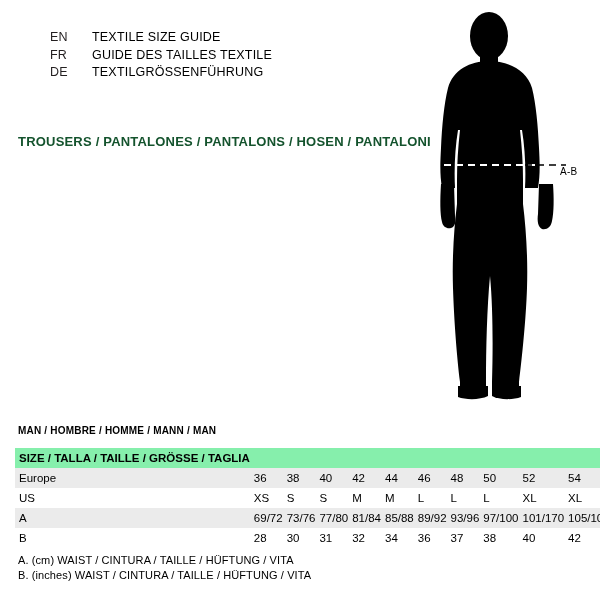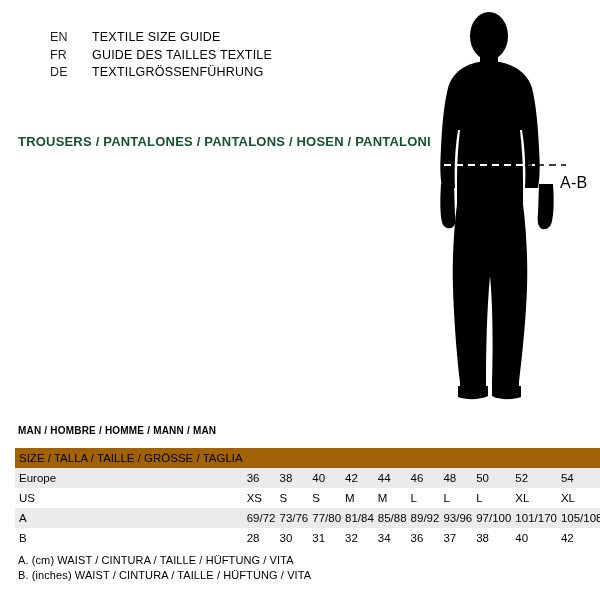--- a/index.html
+++ b/index.html
@@ -67,22 +67,22 @@
     top: 8px;
     width: 175px;
     height: 400px;
   }
   .figure-svg {
     display: block;
   }
   .ab-label {
     position: absolute;
     left: 140px;
-    top: 166px;
-    font-size: 16px;
+    top: 158px;
+    font-size: 10px;
     color: #000;
     letter-spacing: 0.3px;
   }
 
   
   .table-title {
     position: absolute;
     left: 18px;
     top: 425px;
     font-size: 10px;
@@ -101,22 +101,22 @@
   table.size-table th,
   table.size-table td {
     text-align: left;
     padding: 2px 0 2px 0;
     font-weight: normal;
     height: 16px;
     vertical-align: middle;
     white-space: nowrap;
   }
   table.size-table thead th {
-    background: #a16207;
-    font-weight: normal;
+    background: #86efac;
+    font-weight: bold;
     padding-left: 4px;
     text-align: right;
   }
   table.size-table tbody td {
     padding-left: 4px;
   }
   table.size-table tbody tr.shade td {
     background: #ebebeb;
   }
   table.size-table tbody tr td:first-child,

